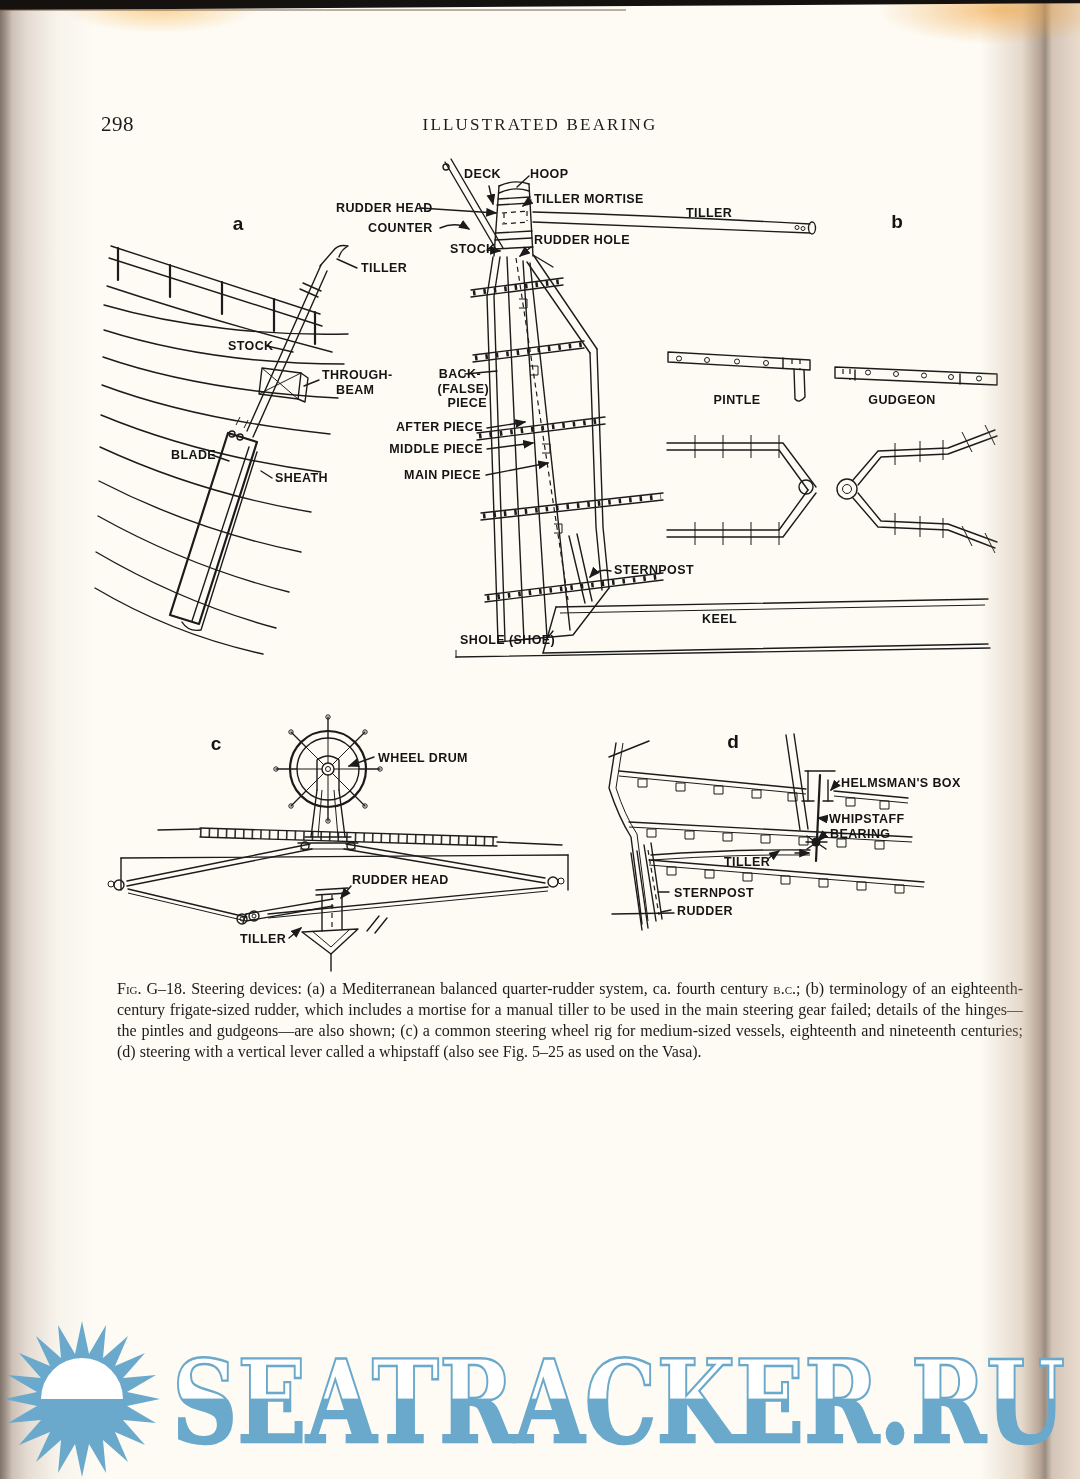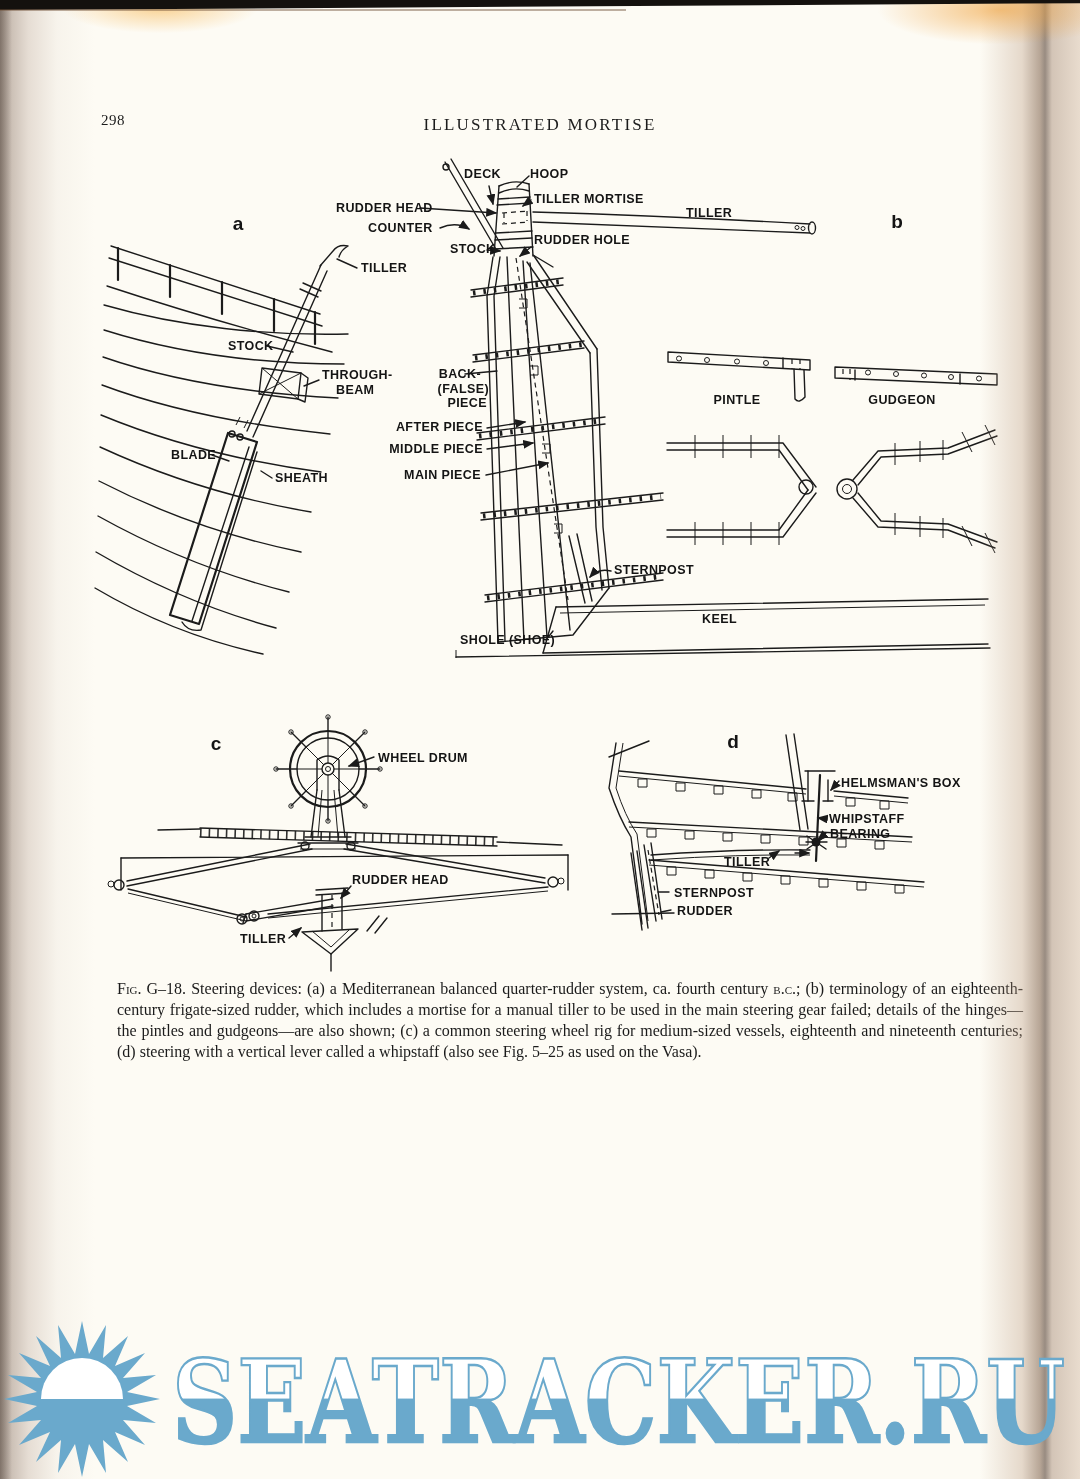--- a/index.html
+++ b/index.html
@@ -11,21 +11,21 @@
     background:linear-gradient(90deg,rgba(150,130,117,.65) 0%,rgba(201,184,172,.45) 30%,rgba(232,224,214,.28) 60%,rgba(255,255,255,0) 100%);}
   .edge-left-dark{left:0;top:0;bottom:0;width:12px;background:linear-gradient(90deg,rgba(70,58,50,.5),rgba(70,58,50,0));}
   .edge-right{right:0;top:0;bottom:0;width:100px;
     background:linear-gradient(90deg,rgba(255,255,255,0) 0%,rgba(190,160,135,.38) 42%,rgba(125,95,72,.55) 60%,rgba(70,48,35,.55) 65%,rgba(160,130,108,.45) 72%,rgba(213,189,168,.5) 100%);}
   .glow-tl{left:40px;top:0;width:260px;height:55px;background:radial-gradient(ellipse 140px 36px at 120px 8px,rgba(246,178,72,.55),rgba(246,178,72,0) 70%);}
   .glow-tr{right:0;top:0;width:320px;height:90px;background:radial-gradient(ellipse 170px 48px at 75% 10px,rgba(240,160,56,.62),rgba(240,160,56,0) 72%);}
   .topbar{position:absolute;left:0;top:0;width:100%;height:10px;background:#14110e;z-index:7;
     clip-path:polygon(0 0,100% 0,100% 32%,0 100%);}
   .topbar2{position:absolute;left:0;top:9px;width:58%;height:2px;background:rgba(110,80,55,.45);z-index:7;}
   
-  .pagenum{position:absolute;left:101px;top:112px;font-size:15px;letter-spacing:.5px;z-index:3;}
+  .pagenum{position:absolute;left:101px;top:112px;font-size:21px;letter-spacing:.5px;z-index:3;}
   .runhead{position:absolute;left:0;top:115px;width:1080px;text-align:center;font-size:17px;
     letter-spacing:2.2px;z-index:3;}
   
   .art{position:absolute;left:0;top:0;z-index:2;}
   .ln{fill:none;stroke:#1b1b1b;stroke-width:1.4;stroke-linecap:round;stroke-linejoin:round;}
   .ln2{fill:none;stroke:#1b1b1b;stroke-width:2.2;stroke-linecap:round;stroke-linejoin:round;}
   .thin{fill:none;stroke:#1b1b1b;stroke-width:1;}
   .dash{fill:none;stroke:#1b1b1b;stroke-width:1.2;stroke-dasharray:5 4;}
   .riv{fill:none;stroke:#1b1b1b;stroke-width:5;stroke-dasharray:2.5 8;}
   .hatch{fill:none;stroke:#1b1b1b;stroke-width:9;stroke-dasharray:1.6 7;}
@@ -46,21 +46,21 @@
 
   <div class="edge edge-left"></div>
   <div class="edge edge-left-dark"></div>
   <div class="edge edge-right"></div>
   <div class="edge glow-tl"></div>
   <div class="edge glow-tr"></div>
   <div class="topbar"></div>
   <div class="topbar2"></div>
 
   <div class="pagenum">298</div>
-  <div class="runhead">ILLUSTRATED MORTISE</div>
+  <div class="runhead">ILLUSTRATED BEARING</div>
 
   <svg class="art" width="1080" height="1479" viewBox="0 0 1080 1479">
     <defs>
       <marker id="arr" markerWidth="9" markerHeight="8" refX="7" refY="3.2" orient="auto">
         <path d="M0,0 L8,3.2 L0,6.4 Z" fill="#1b1b1b"></path>
       </marker>
     </defs>
 
     <g>
       <text class="letter" x="238" y="230" text-anchor="middle">a</text>

